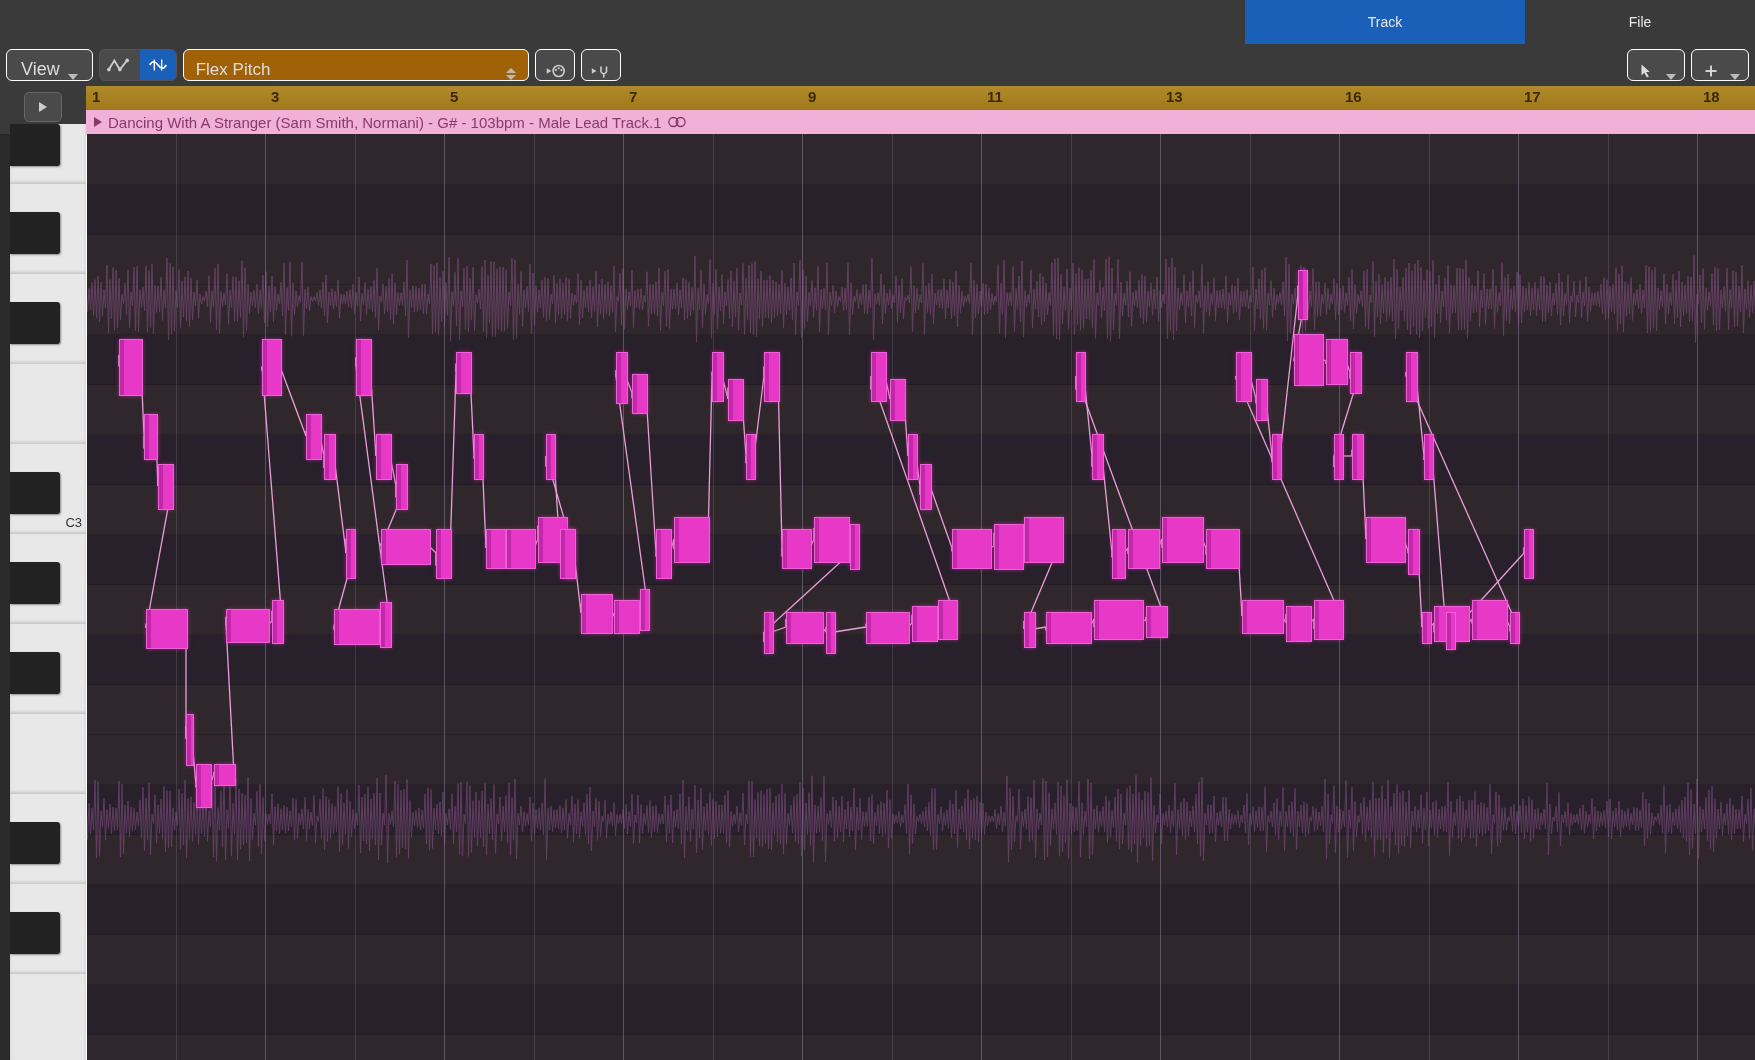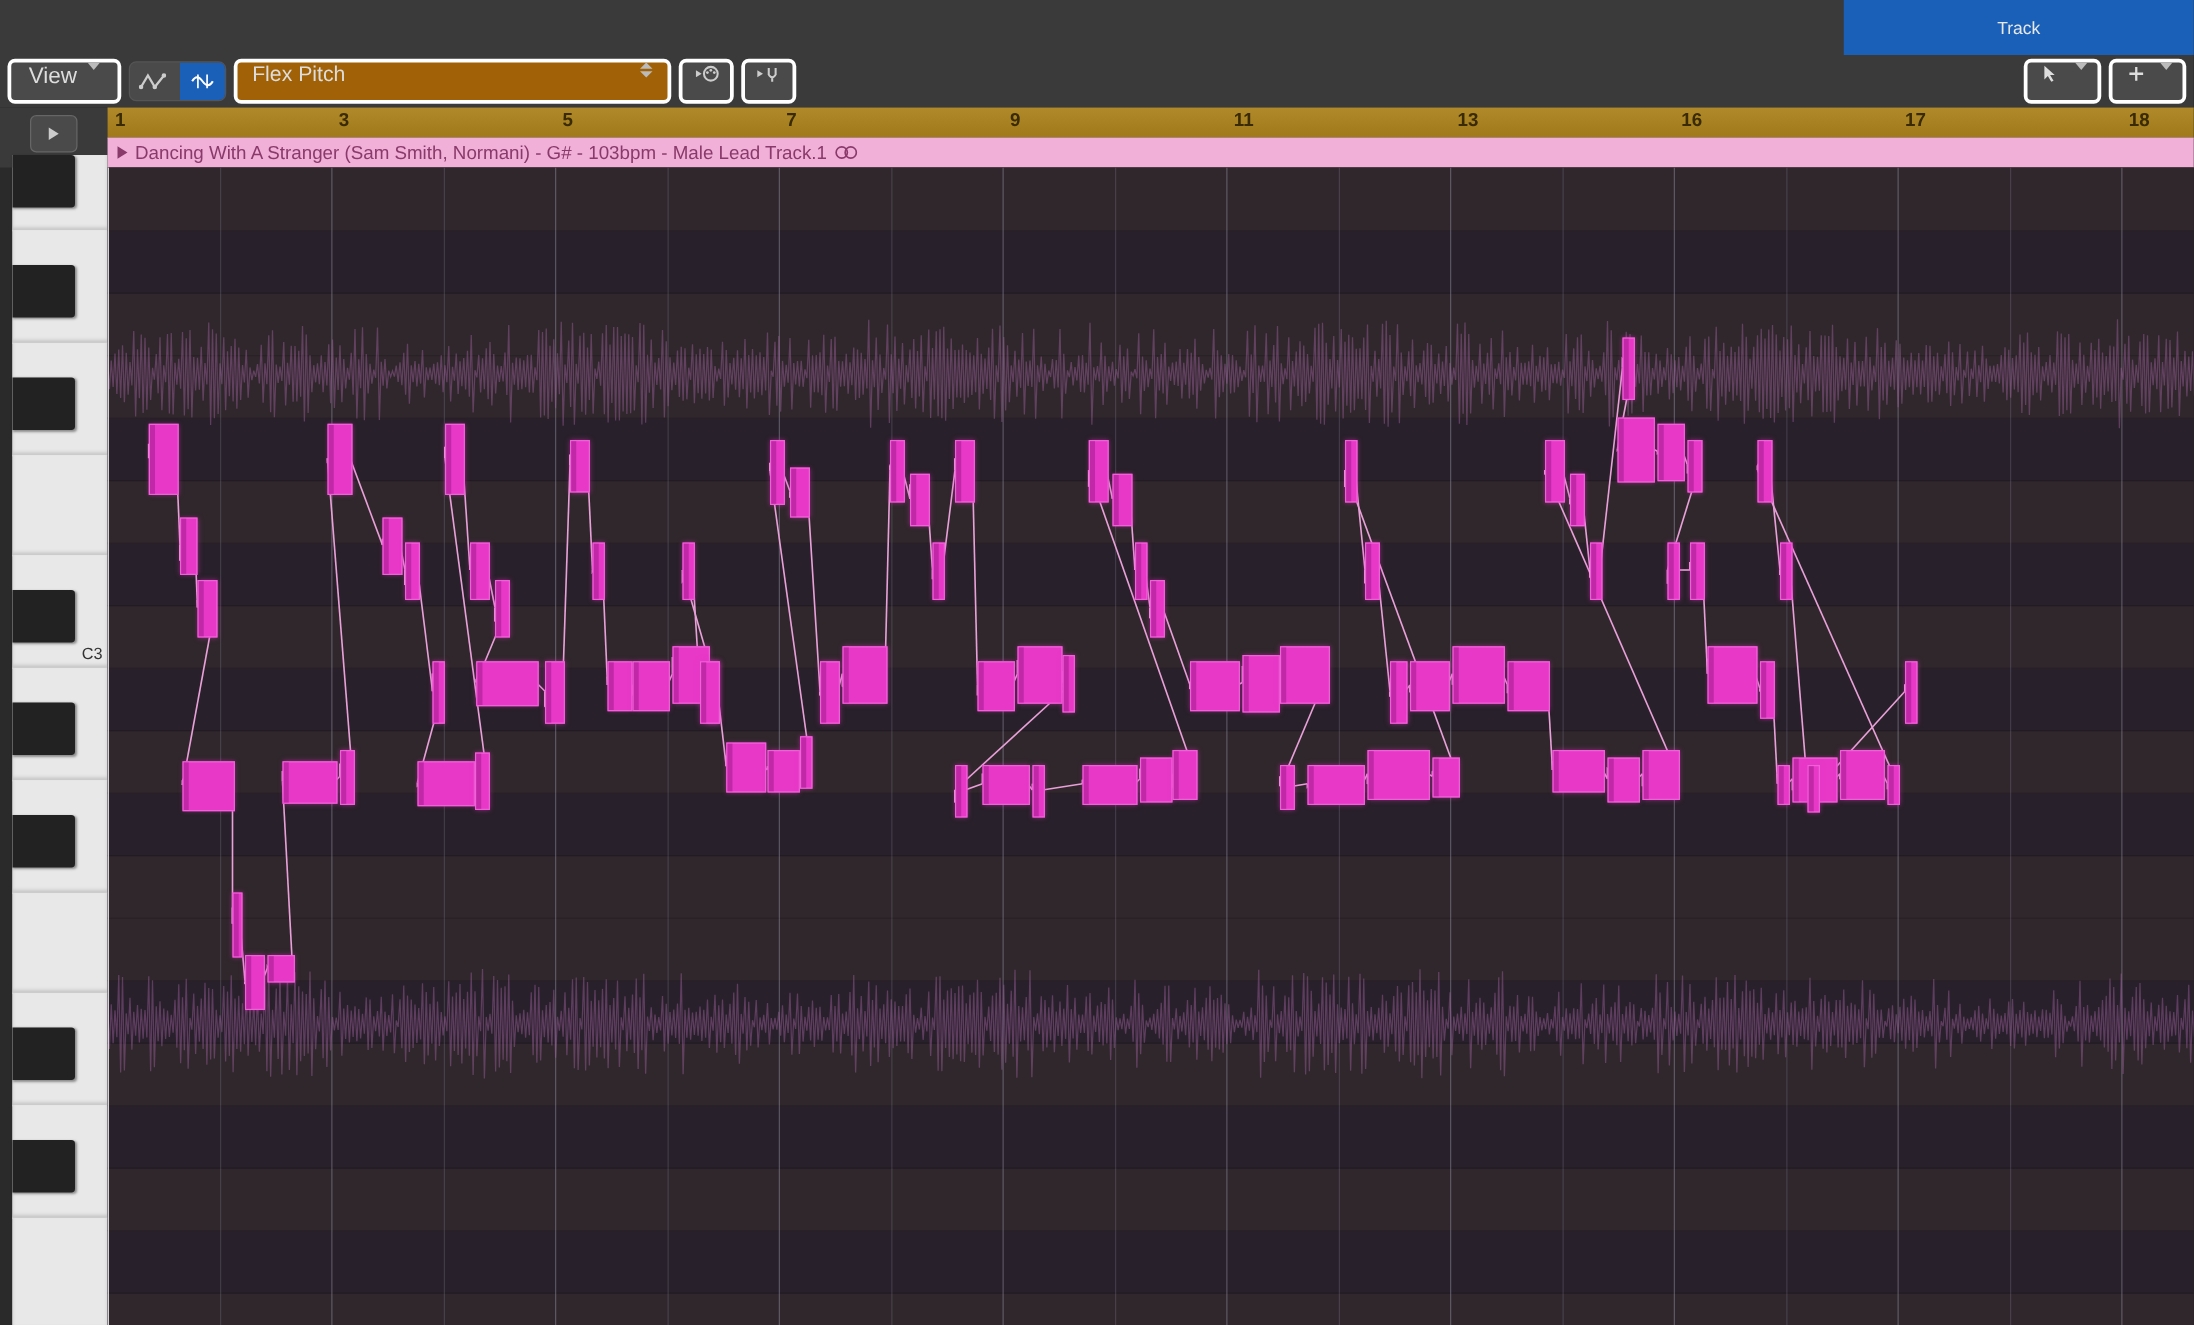--- a/index.html
+++ b/index.html
@@ -3,21 +3,21 @@
 <meta charset="utf-8">
 <style>
 html,body{margin:0;padding:0;width:1755px;height:1060px;background:#1e1e1e;font-family:-apple-system,BlinkMacSystemFont,'Helvetica Neue',Arial,sans-serif;color:#ccc;overflow:hidden;user-select:none}
 .top-tabs{position:absolute;top:0;left:0;right:0;height:44px;background:#3a3a3a;display:flex;justify-content:flex-end;border-bottom:1px solid #222}
 .top-tab{height:44px;line-height:44px;text-align:center;font-size:14px;font-weight:500;color:#e8e8e8;cursor:pointer}
 .top-tab.active{background:#1a5fb8}
 .tab-track{width:280px}
 .tab-file{width:230px}
 .tab-smart{width:285px;padding-right:40px}
 .toolbar{position:absolute;top:44px;left:0;right:0;height:42px;background:#3a3a3a;display:flex;align-items:center;border-bottom:1px solid #222;padding:0 6px;gap:6px}
-.tool-btn{display:flex;align-items:flex-start;justify-content:center;height:30px;border-radius:6px;background:#4a4a4a;border:3px solid #ffffff;padding:0 12px;color:#ddd;font-size:17px;cursor:pointer;gap:8px}
+.tool-btn{display:flex;align-items:flex-end;justify-content:center;height:30px;border-radius:6px;background:#4a4a4a;border:1px solid #ffffff;padding:0 12px;color:#ddd;font-size:17px;cursor:pointer;gap:8px}
 .tool-btn.small{padding:0 8px}
 .tool-btn.flex-sel{width:320px;justify-content:space-between;background:#a16207}
 .chev-down{width:0;height:0;border-left:5px solid transparent;border-right:5px solid transparent;border-top:6px solid #bbb}
 .up-down{display:flex;flex-direction:column;gap:2px}
 .up-down .u{width:0;height:0;border-left:5px solid transparent;border-right:5px solid transparent;border-bottom:5px solid #bbb}
 .up-down .d{width:0;height:0;border-left:5px solid transparent;border-right:5px solid transparent;border-top:5px solid #bbb}
 .spacer{flex:1}
 .icon-svg{width:22px;height:18px;display:block}
 .view-btn{padding:0 14px;font-size:18px}
 .icon-pair{display:flex;gap:4px;background:#4a4a4a;border:1px solid #555;border-radius:6px;overflow:hidden}
@@ -48,20 +48,21 @@
 .wave-bot{top:630px}
 .note{position:absolute;background:#e838c8;border:1px solid #f060d8;z-index:5;box-shadow:0 0 4px rgba(232,56,200,0.5)}
 .note::before{content:'';position:absolute;left:0;top:0;width:4px;bottom:0;background:#c028a8}
 .pitch-line{position:absolute;z-index:4;pointer-events:none}
 </style>
 </head>
 <body>
 
 <div class="top-tabs">
   <div class="top-tab tab-track active">Track</div>
+  <div class="top-tab tab-file">File</div>
 </div>
 
 <div class="toolbar">
   <div class="tool-btn view-btn">
     <span>View</span>
     <span class="chev-down"></span>
   </div>
   <div class="icon-pair">
     <div class="ip">
       <svg class="icon-svg" viewBox="0 0 24 18">

